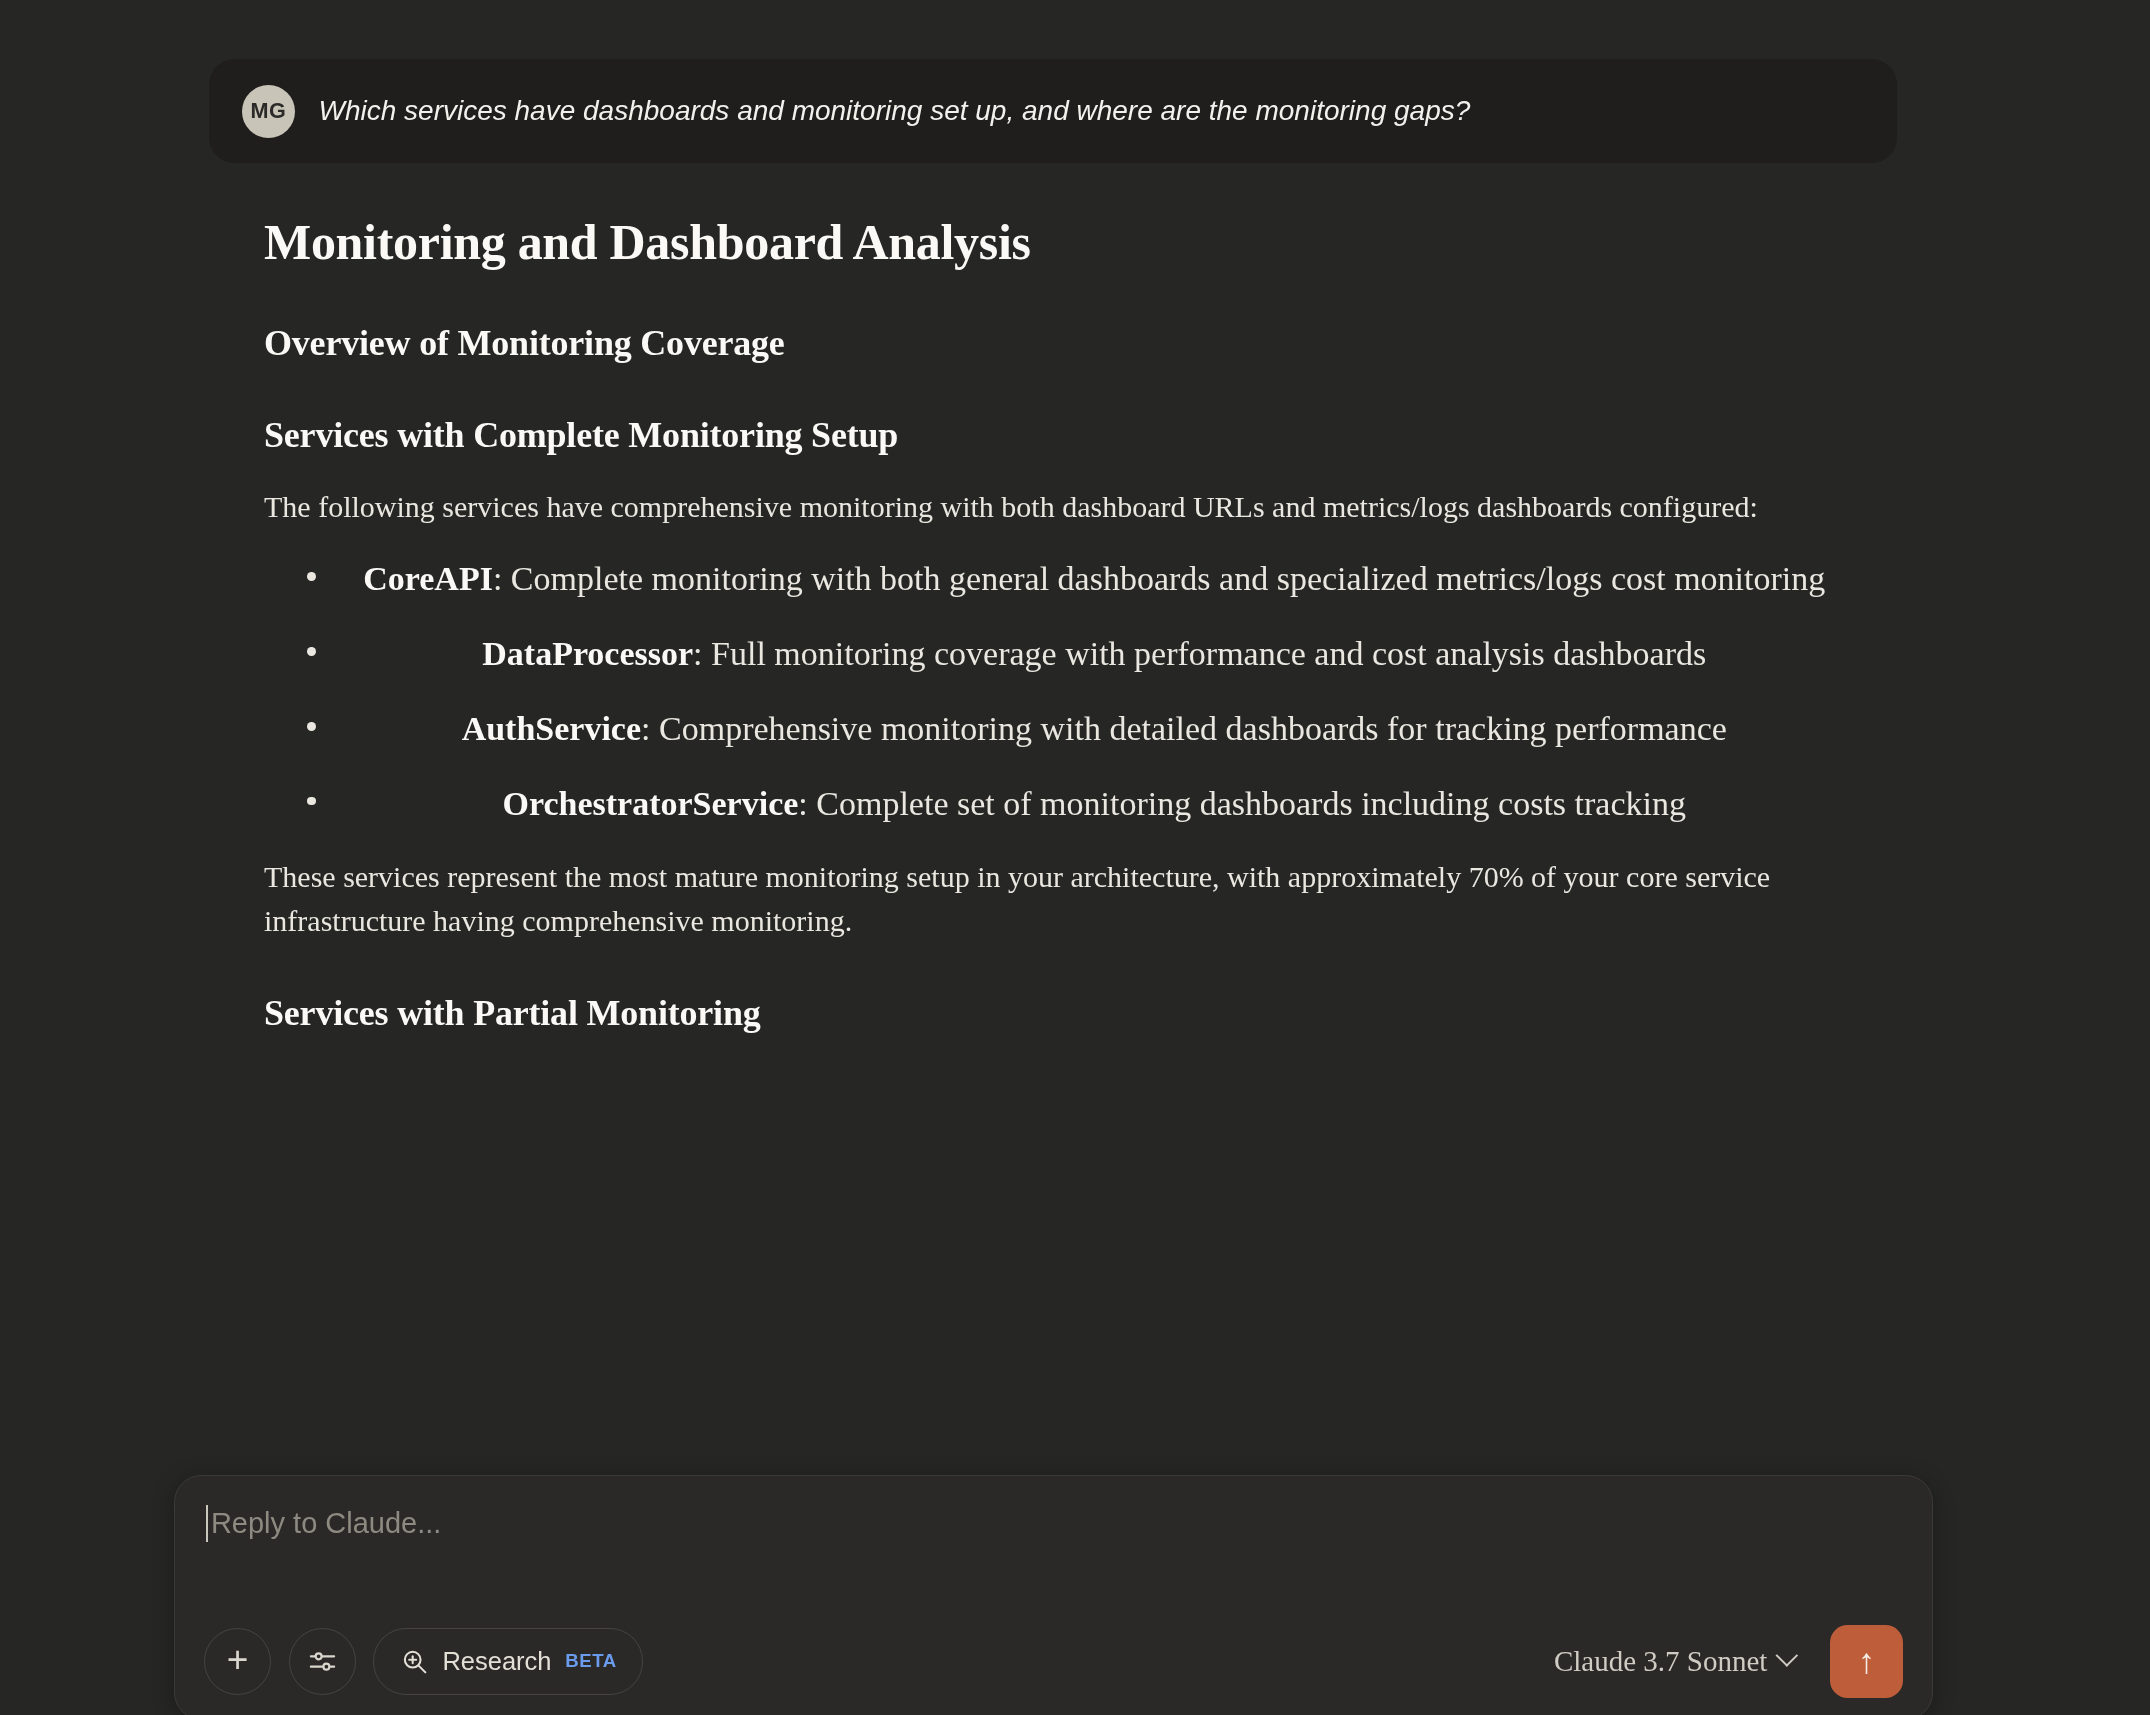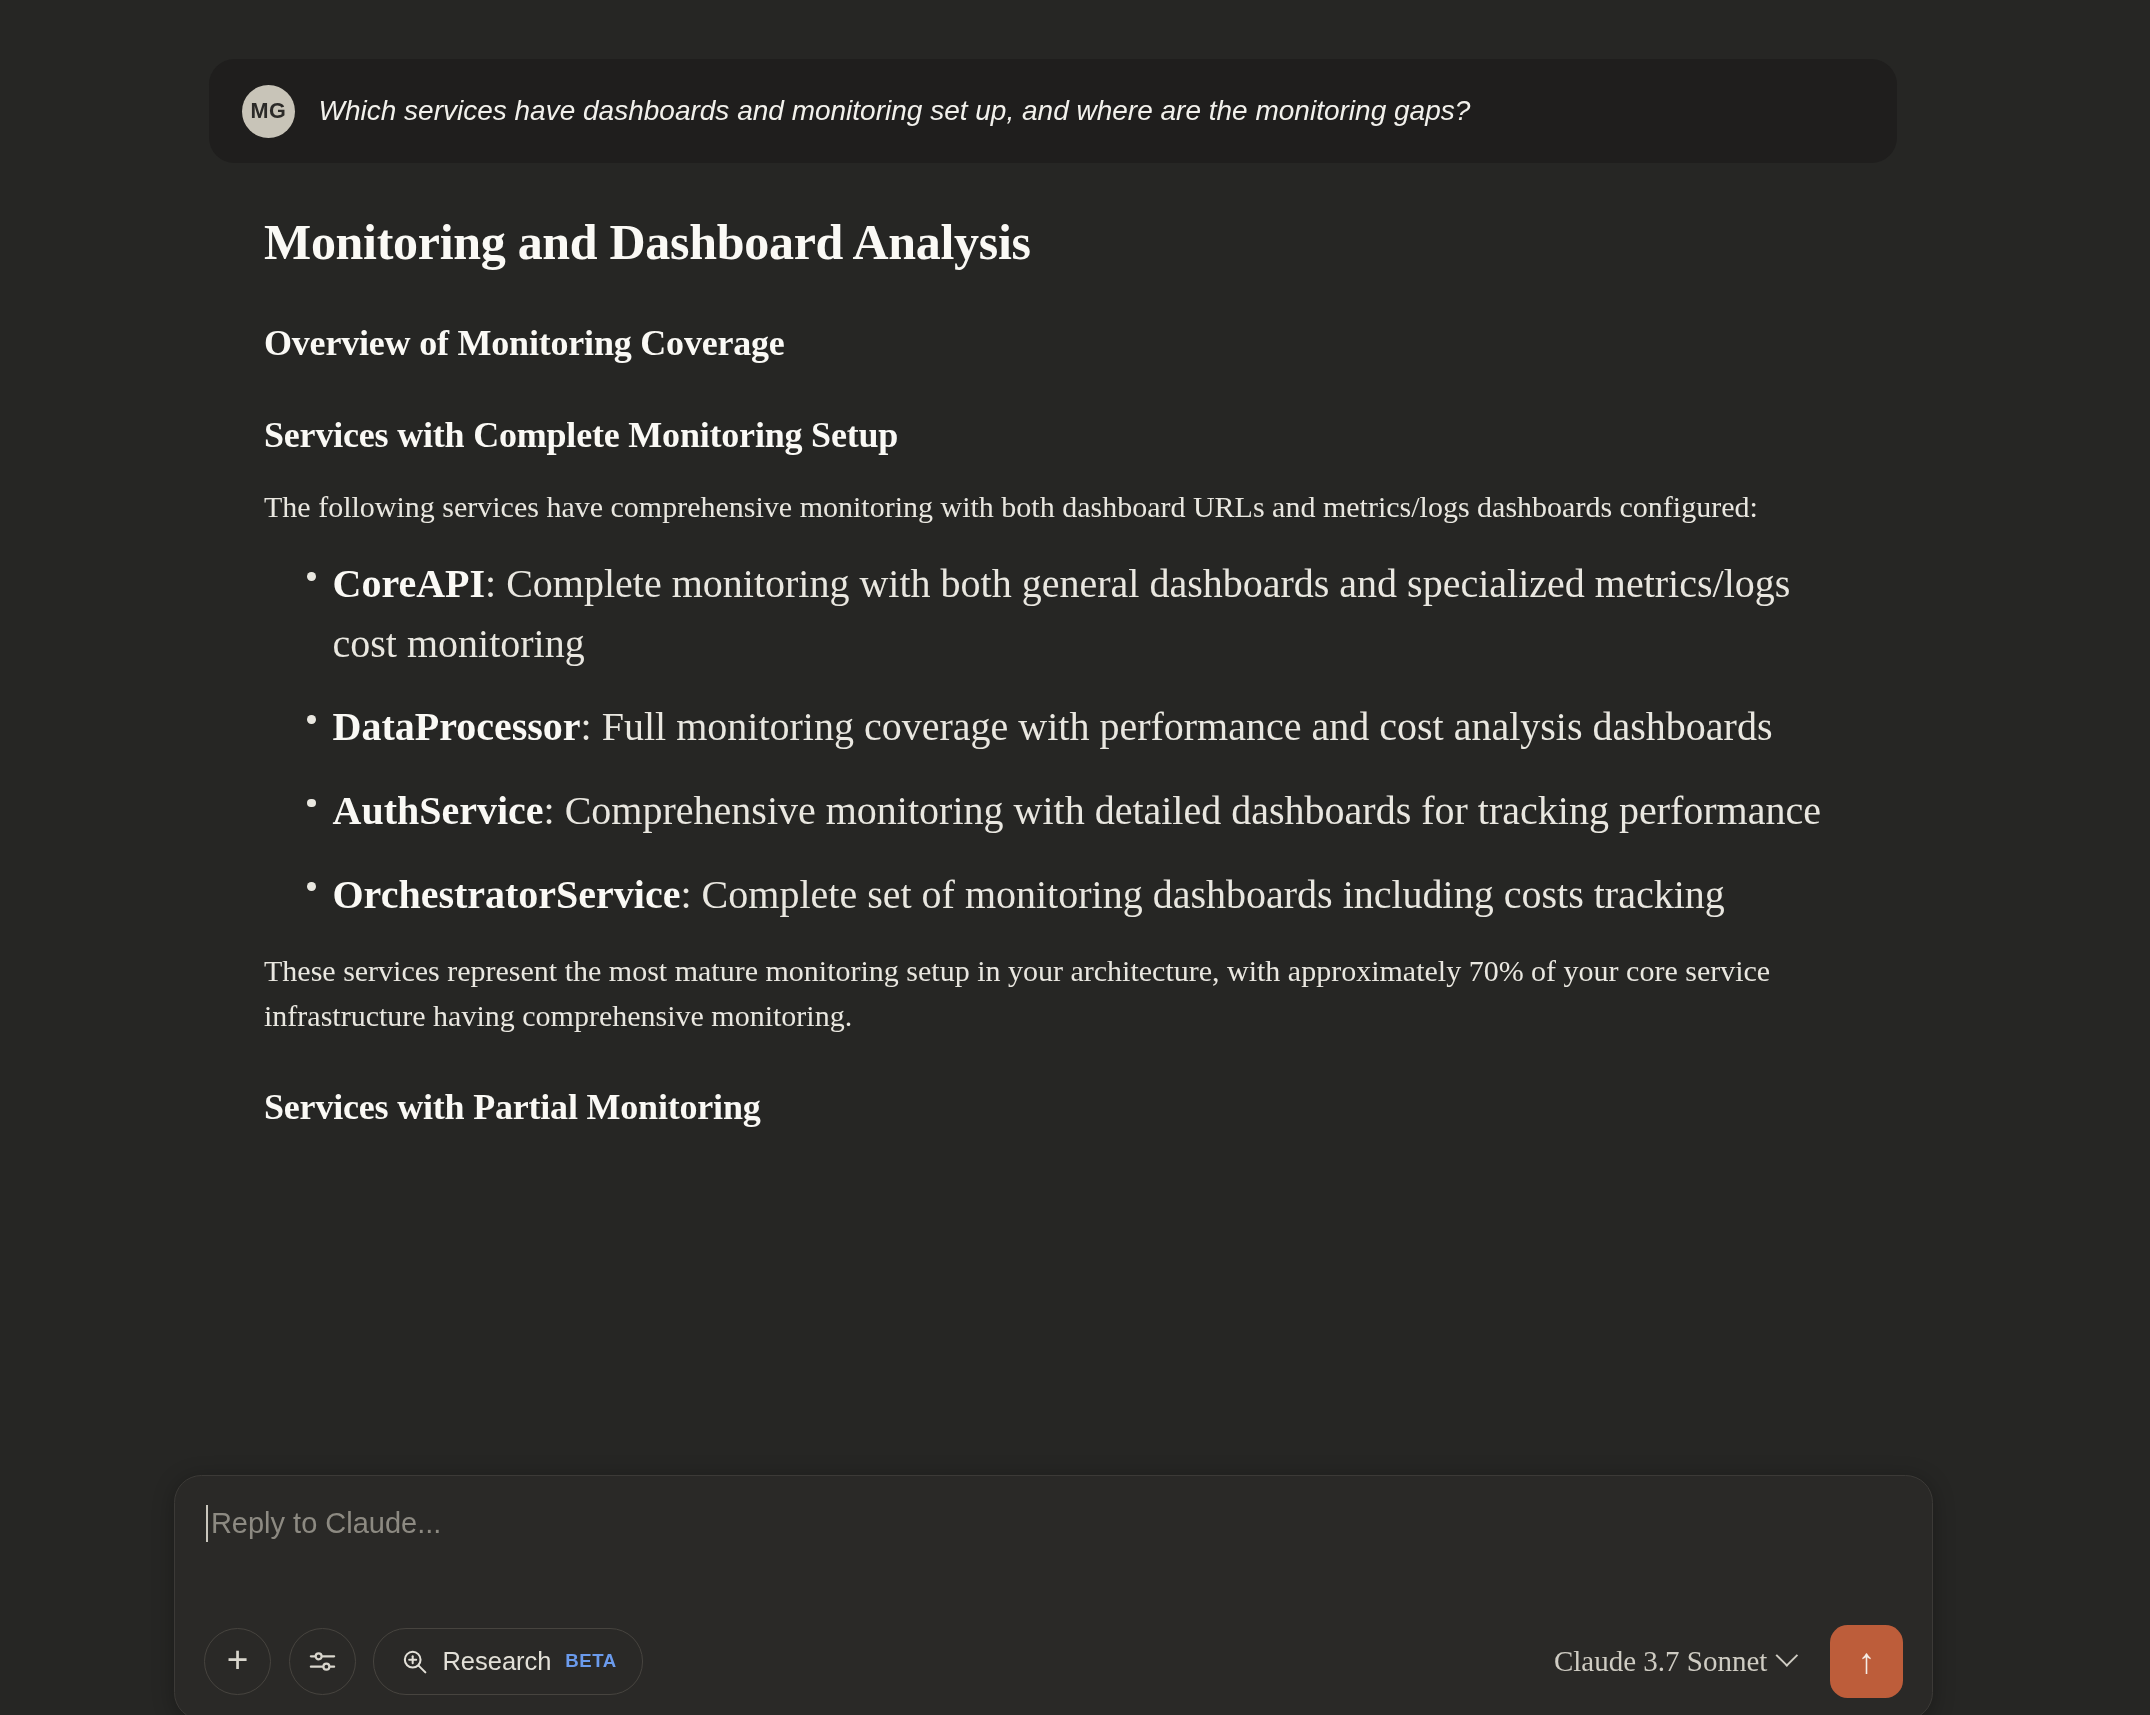--- a/index.html
+++ b/index.html
@@ -101,25 +101,26 @@
   }
   ul.bullets {
     margin: 25.5px 0 0 0;
     padding: 0 0 0 43px;
     list-style: none;
     max-width: 1549px;
   }
   ul.bullets li {
     position: relative;
     font-family: "Liberation Serif", serif;
-    font-size: 40px;
+    font-size: 34px;
     line-height: 1.48;
     color: #e9e7e0;
     margin-bottom: 24.5px;
     padding-left: 25.5px;
+    text-align: center;
   }
   ul.bullets li:before {
     content: "";
     position: absolute;
     left: 0;
     top: 17.6px;
     width: 8.8px;
     height: 8.8px;
     border-radius: 50%;
     background: #e9e7e0;

